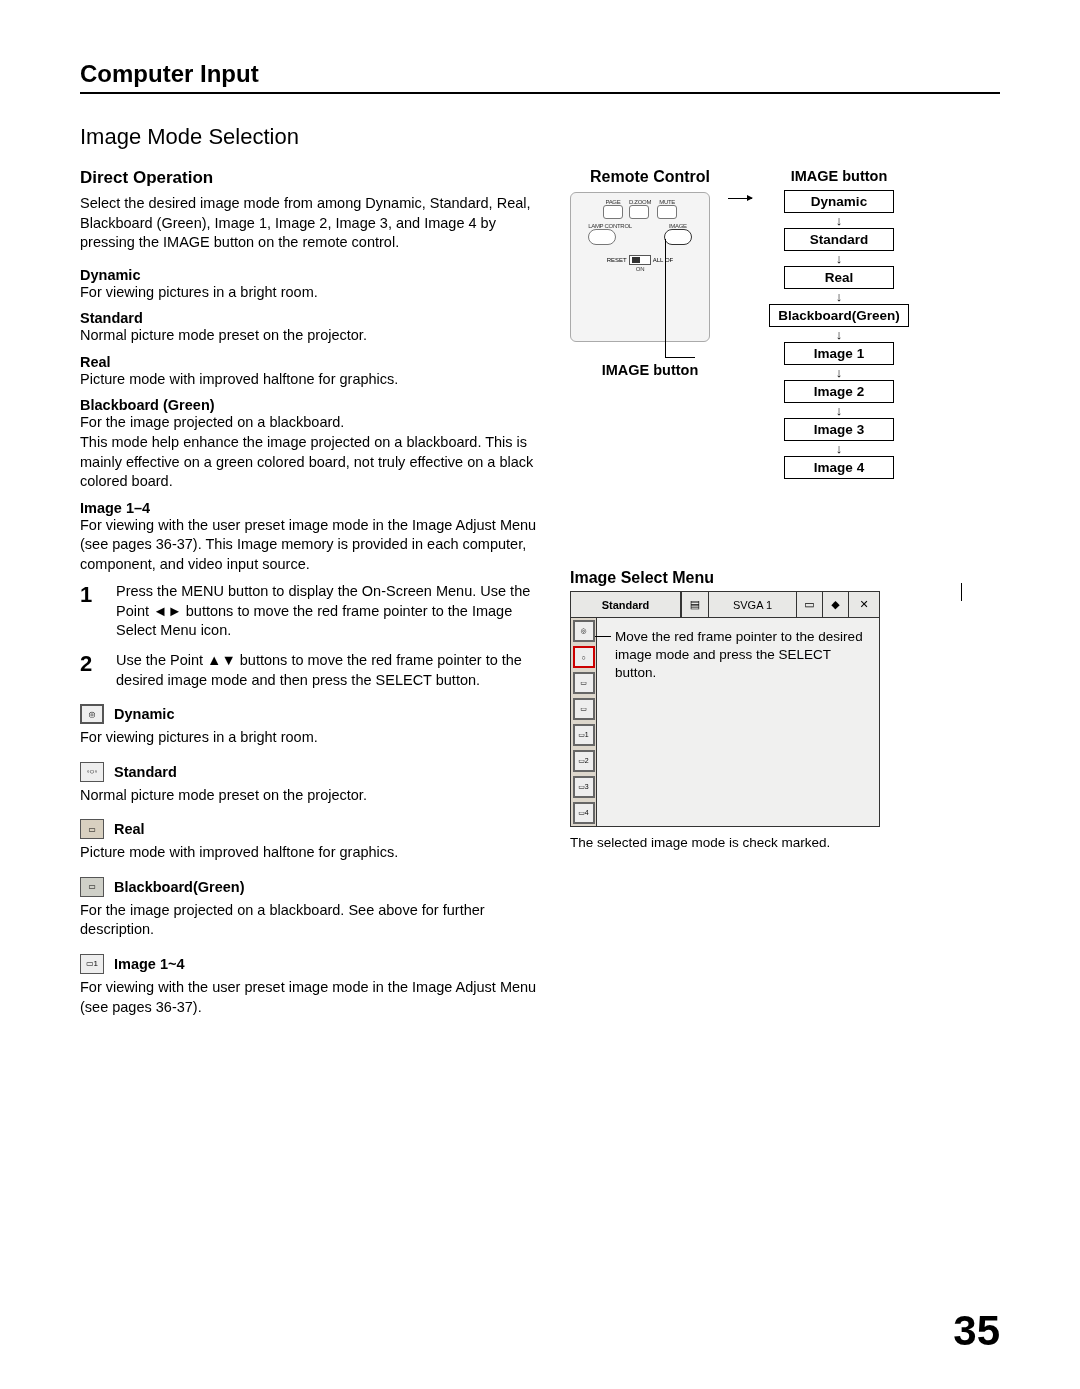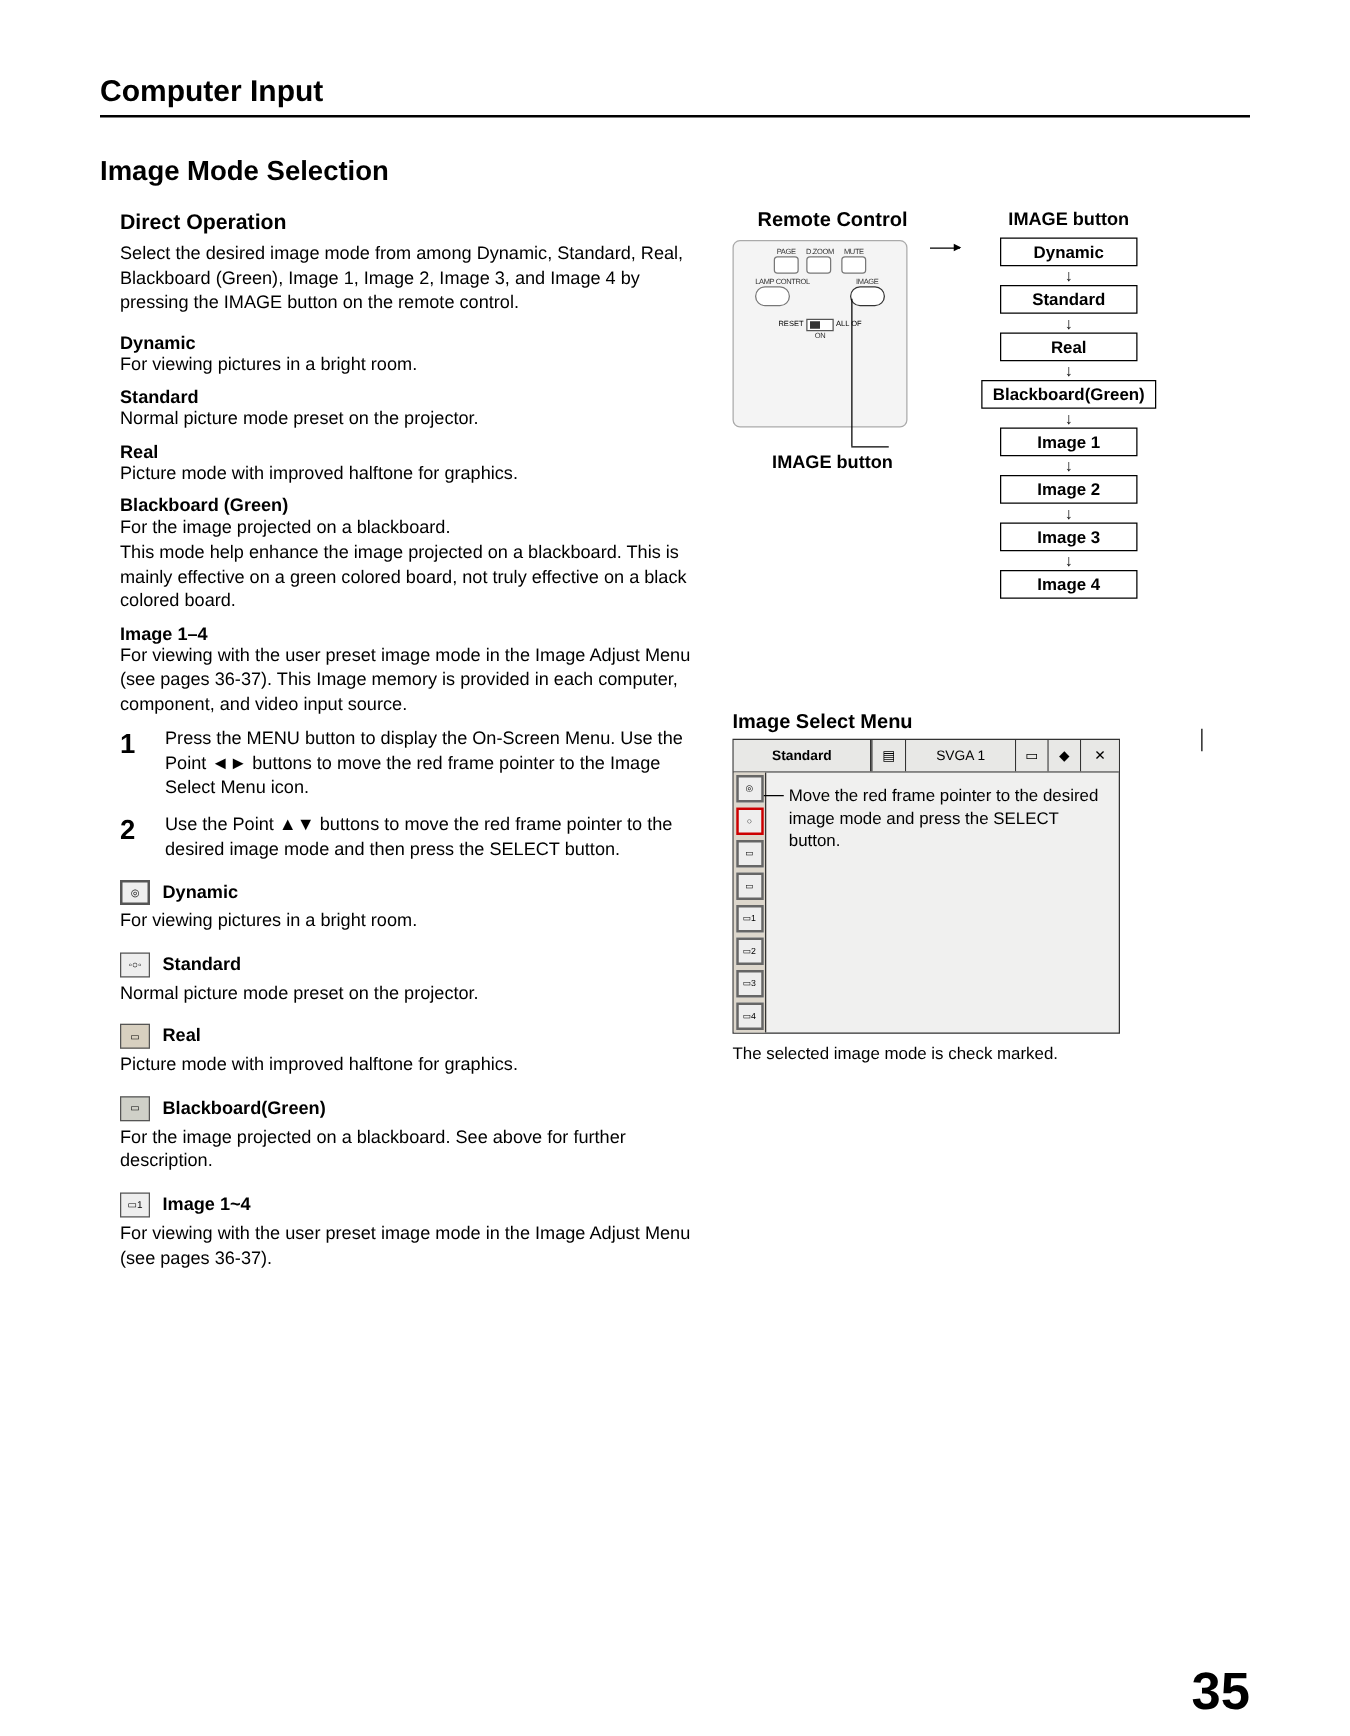--- a/index.html
+++ b/index.html
@@ -16,25 +16,25 @@
     font-size: 24px;
     font-weight: bold;
     border-bottom: 2px solid #000;
     padding-bottom: 4px;
     margin-bottom: 30px;
   }
   .columns {
     display: flex;
     gap: 30px;
   }
-  .left { flex: 0 0 460px; margin-left: 16px; }
+  .left { flex: 0 0 460px; }
   .right { flex: 1; position: relative; }
   h2.section {
     font-size: 22px;
-    font-weight: bold;
+    font-weight: normal;
     margin-bottom: 18px;
   }
   h3.sub {
     font-size: 17px;
     font-weight: bold;
     margin-bottom: 6px;
   }
   .body {
     font-size: 14.5px;
     line-height: 1.35;
@@ -159,21 +159,21 @@
     font-size: 13.5px; padding: 10px 8px 10px 18px; line-height:1.35;
     flex:1; position: relative;
   }
   .menu-note-line {
     position:absolute; left:-2px; top:18px; width:16px; height:1px; background:#000;
   }
   .menu-caption-bot {
     font-size: 13.5px; margin-top: 8px;
   }
   .page-num {
-    position: absolute; right: 80px; bottom: 12px;
+    position: absolute; right: 80px; bottom: 34px;
     font-size: 42px; font-weight: bold;
   }
   .img-lead{
     position:absolute; left:94px; top:46px; width:1px; height:118px; background:#000;
   }
   .img-lead::after{
     content:""; position:absolute; bottom:-1px; left:0; width:30px; height:1px; background:#000;
   }
   .flow-lead-in{
     position:absolute; left:-26px; top:30px; width:24px; height:1px; background:#000;

